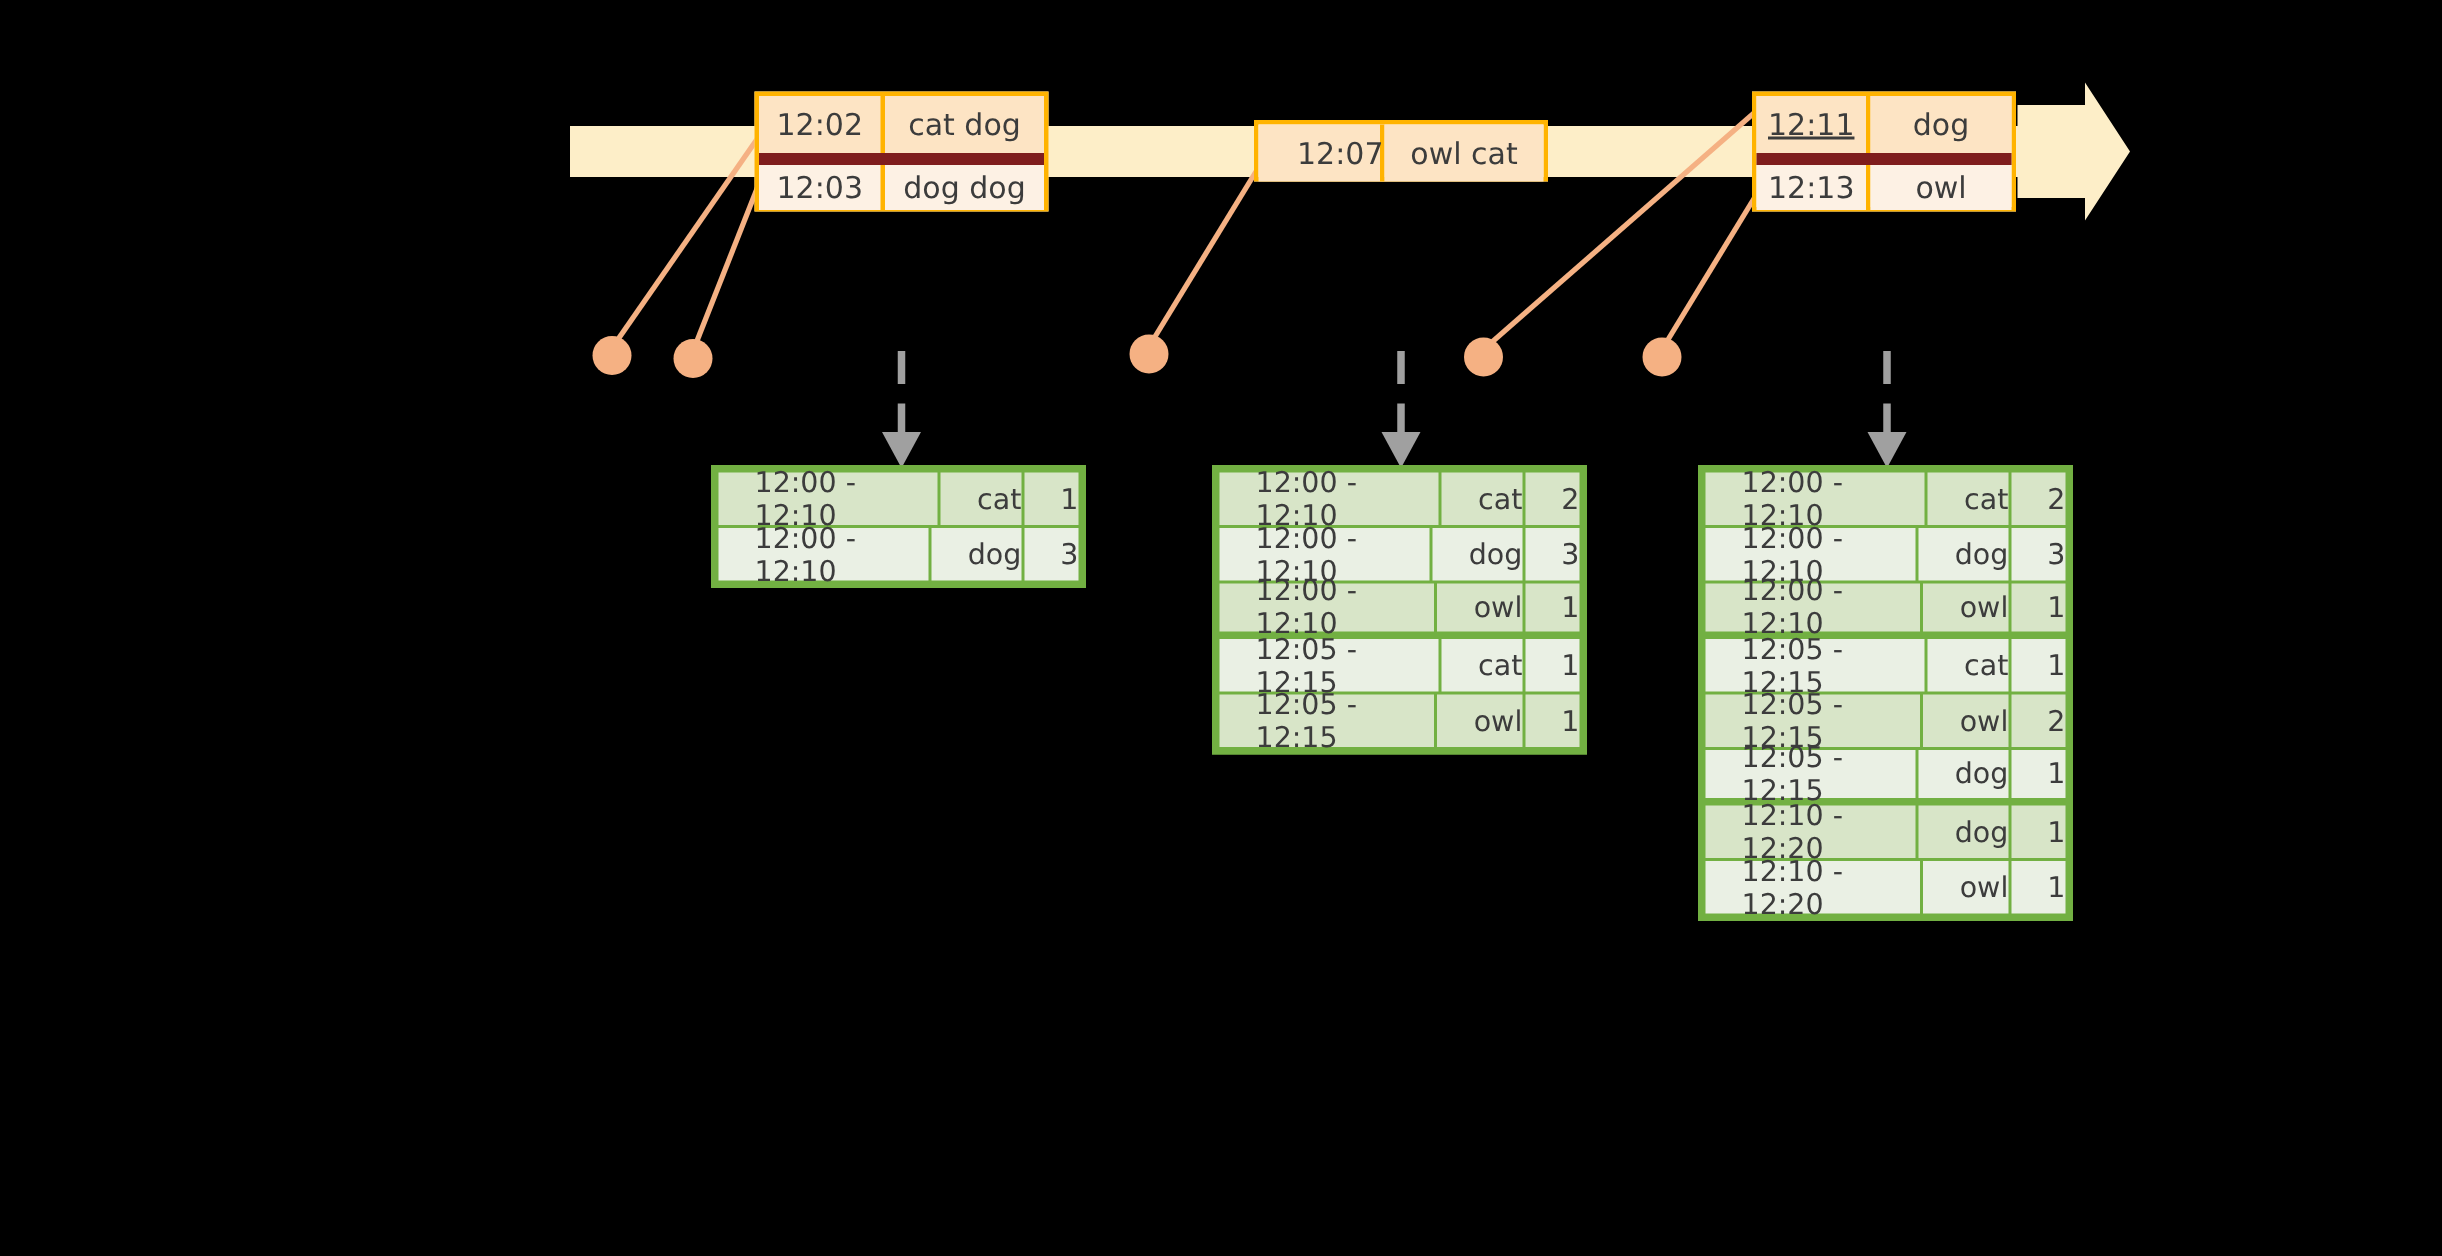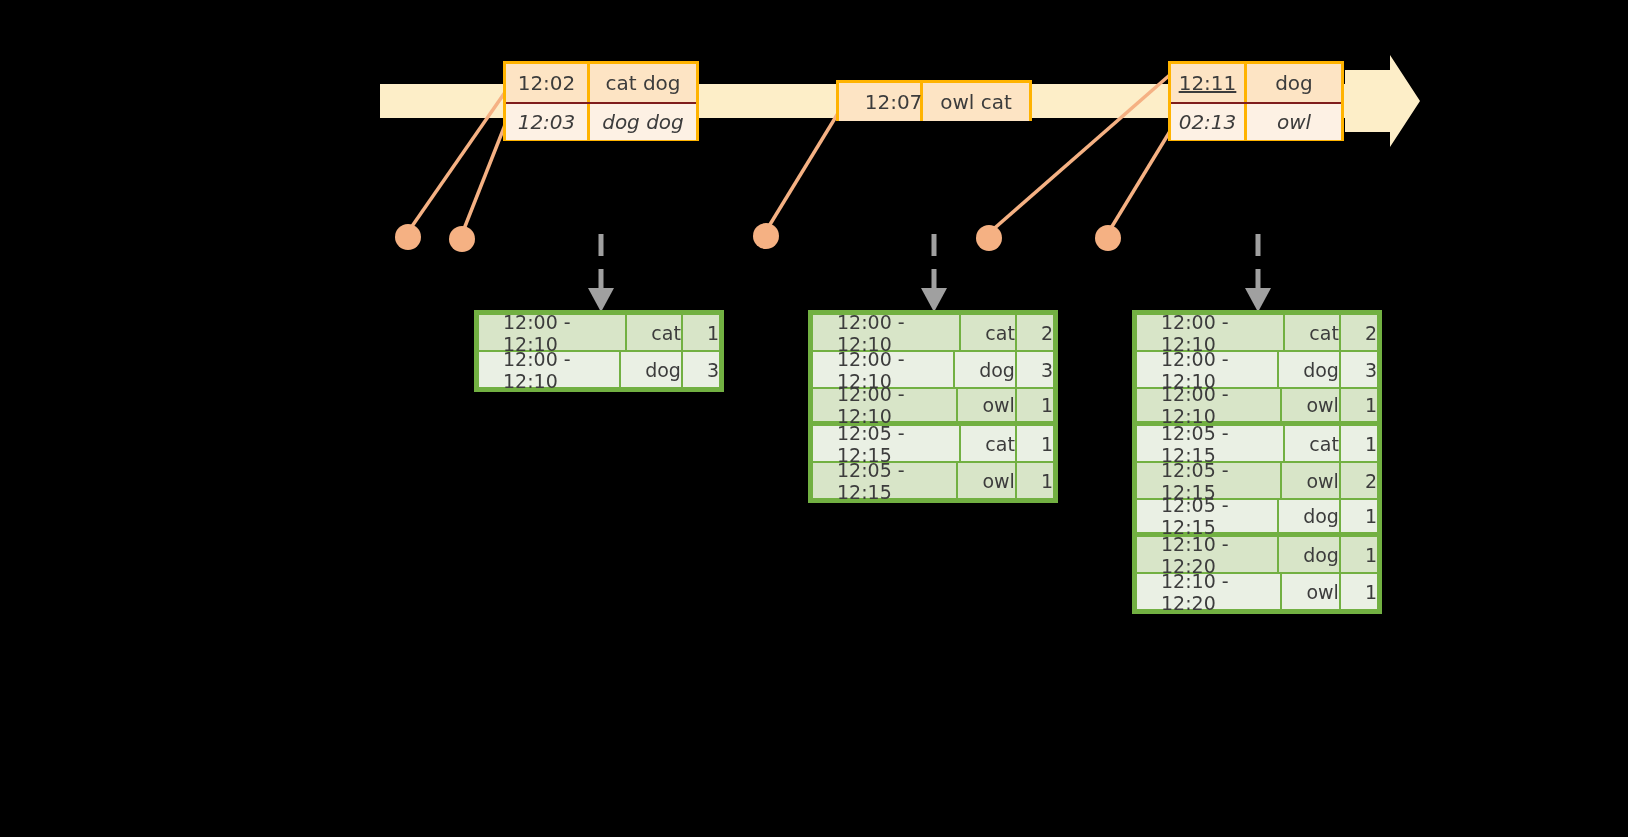--- a/index.html
+++ b/index.html
@@ -31,22 +31,21 @@
     border: 3px solid #ffb300;
     box-sizing: border-box;
     background: #fff3e0;
   }
   .event-row {
     display: flex;
     height: 38px;
     box-sizing: border-box;
   }
   .event-row + .event-row {
-    border-top: 2px solid #7f1d1d;
-    font-style: italic;
+    border-top: 8px solid #7f1d1d;
   }
   .event-row .cell-time {
     display: flex;
     align-items: center;
     justify-content: center;
     box-sizing: border-box;
     border-right: 3px solid #ffb300;
     font-size: 20px;
     color: #3c3c3c;
   }
@@ -163,21 +162,21 @@
       <div class="cell-words">owl cat</div>
     </div>
   </div>
 
   <div class="event-box" style="left:1168px; top:61px; width:176px; height:80px;">
     <div class="event-row shade-dark">
       <div class="cell-time" style="width:76px;text-decoration:underline;">12:11</div>
       <div class="cell-words">dog</div>
     </div>
     <div class="event-row shade-light">
-      <div class="cell-time" style="width:76px;">02:13</div>
+      <div class="cell-time" style="width:76px;">12:13</div>
       <div class="cell-words">owl</div>
     </div>
   </div>
 
   <div class="result-table" style="left:474px; top:310px; width:250px;">
     <div class="rt-row shade-dark">
       <div class="rt-cell c-range">12:00 - 12:10</div>
       <div class="rt-cell c-word">cat</div>
       <div class="rt-cell c-count">1</div>
     </div>

